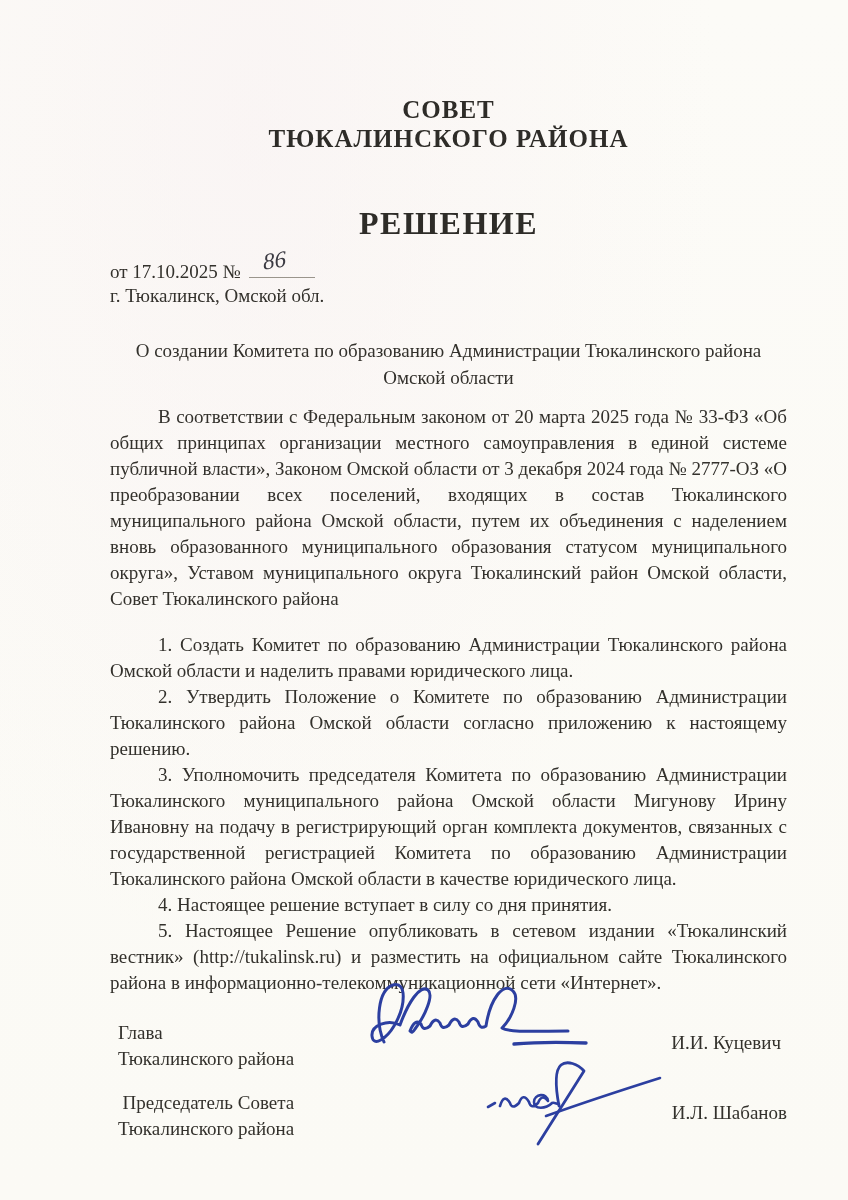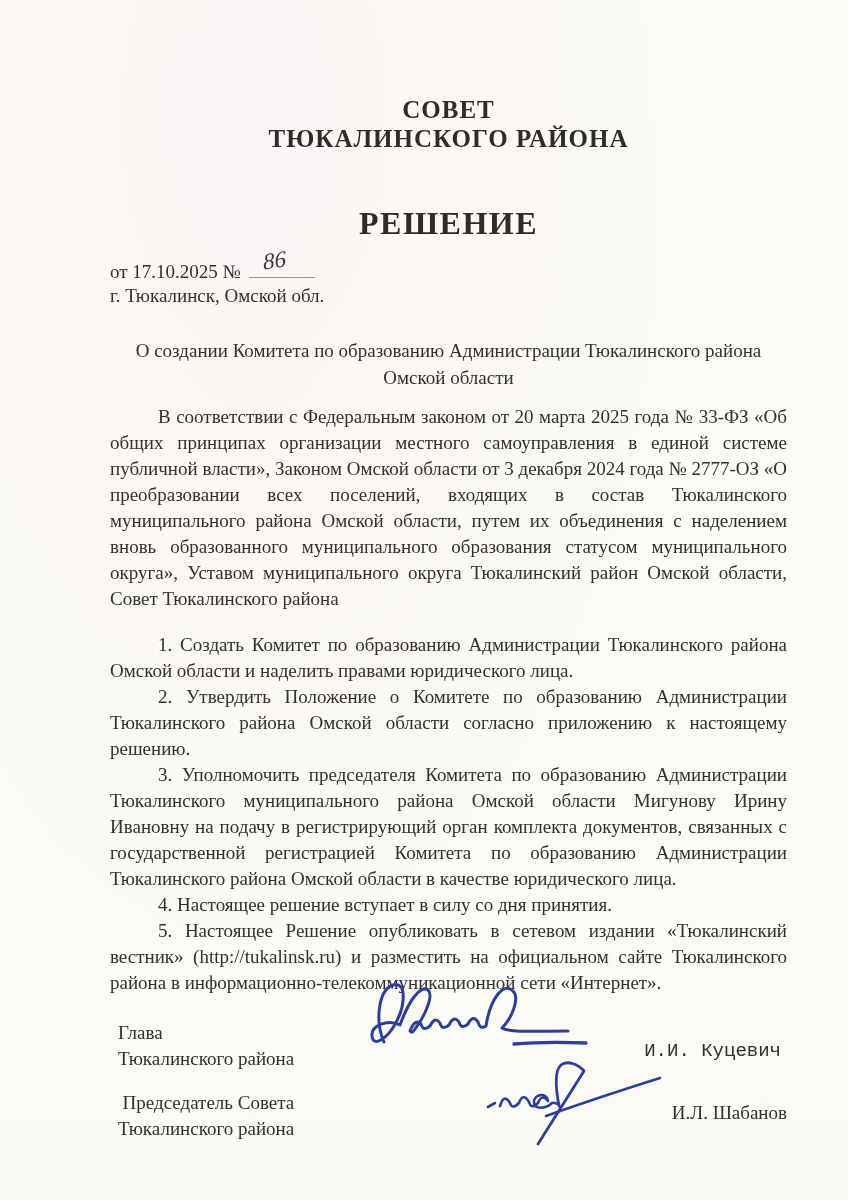--- a/index.html
+++ b/index.html
@@ -93,21 +93,21 @@
     margin: 8px;
     line-height: 26px;
     white-space: pre-line;
   }
   .sig-title.t1 { top: 6px; }
   .sig-title.t2 { top: 76px; text-align: right; }
   .sig-name {
     position: absolute;
     white-space: nowrap;
   }
-  .sig-name.n1 { right: 6px; top: 32px; font-family: Liberation Mono, monospace; }
+  .sig-name.n1 { right: 6px; top: 24px; }
   .sig-name.n2 { right: 0px; top: 94px; }
   .autograph { position: absolute; }
   .autograph.a1 { left: 252px; top: -28px; }
   .autograph.a2 { left: 352px; top: 46px; }
   .autograph path { fill: none; stroke-linecap: round; stroke-linejoin: round; }
 </style>
 </head>
 <body>
 
 <div class="page">

